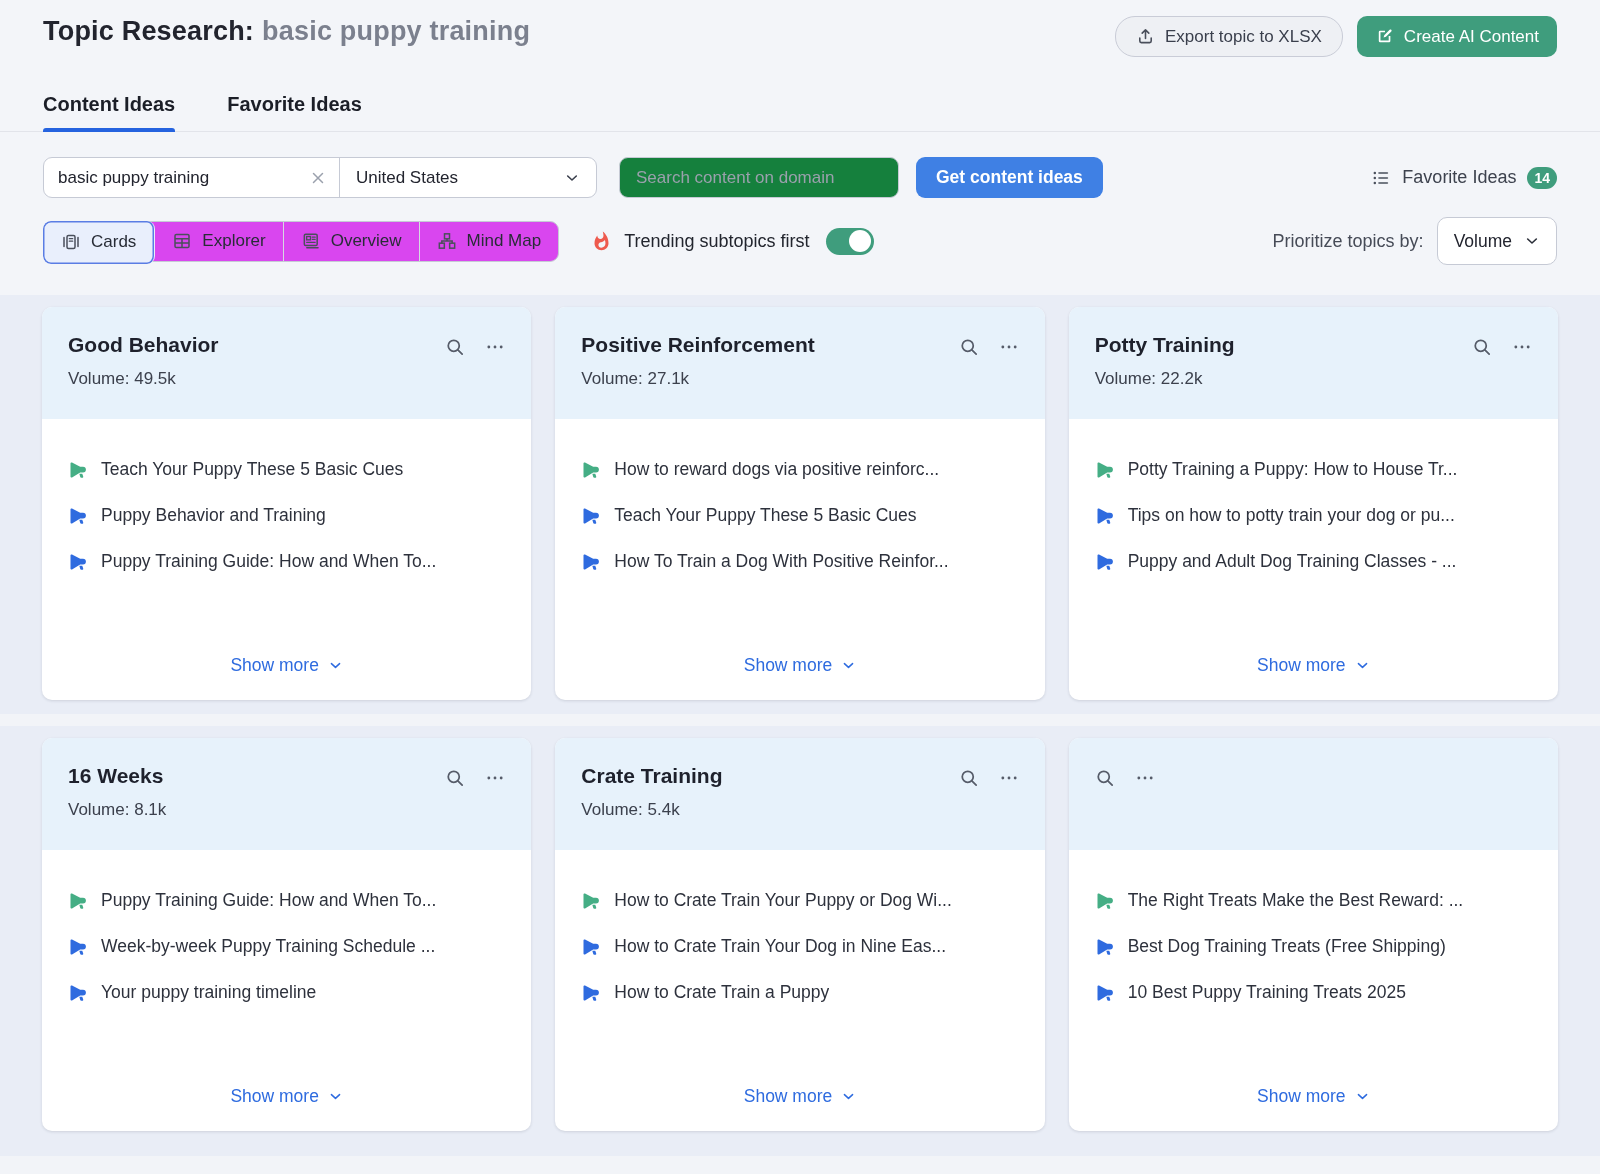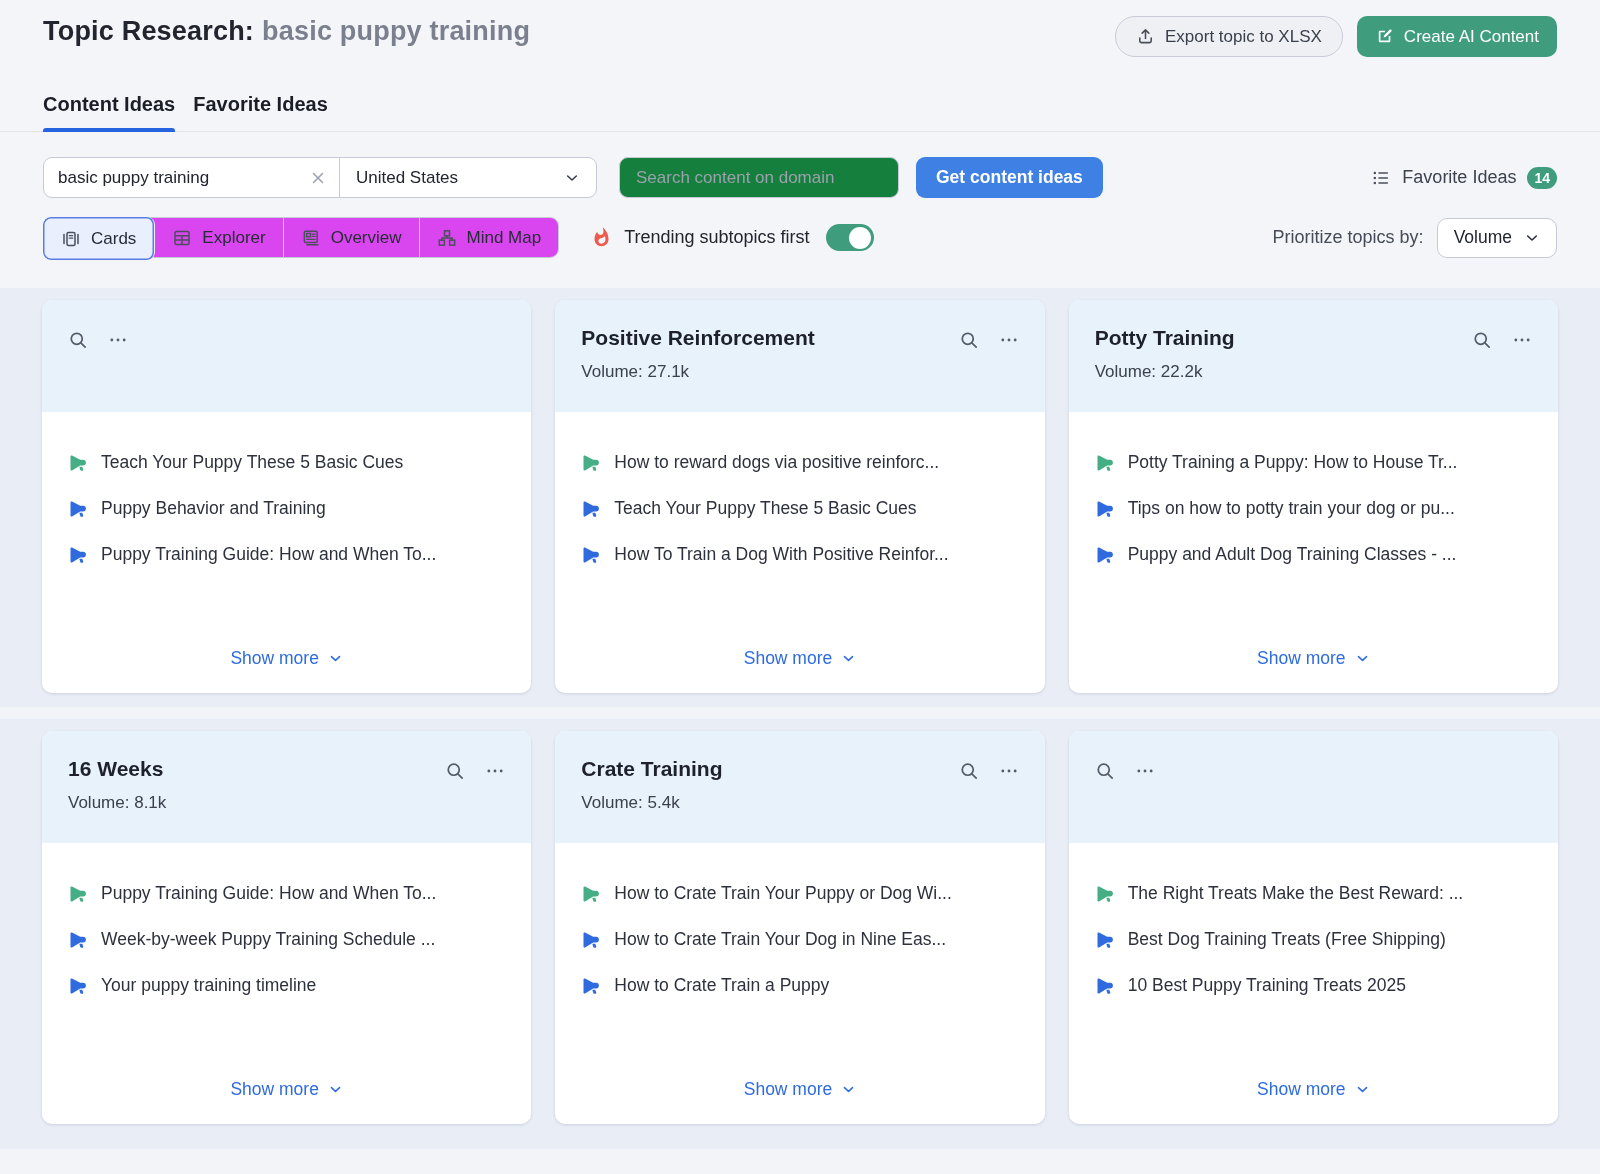--- a/index.html
+++ b/index.html
@@ -24,21 +24,21 @@
     font-size:17px; color:#3a3f4c; cursor:pointer; font-family:inherit;
   }
   .btn-export svg { width:19px; height:19px; stroke:#4a4f5b; }
   .btn-create {
     display:flex; align-items:center; gap:10px; height:41px; padding:0 18px;
     background:#3f9d7d; border:none; border-radius:10px;
     font-size:17px; color:#fff; cursor:pointer; font-family:inherit;
   }
   .btn-create svg { width:19px; height:19px; fill:#fff; }
 
-  .tabs-wrap { margin-top:36px; border-bottom:1px solid #e2e4ea; padding:0 43px; display:flex; gap:18px; }
+  .tabs-wrap { margin-top:36px; border-bottom:1px solid #e2e4ea; padding:0 43px; display:flex; gap:52px; }
   .tab { font-size:20px; font-weight:700; color:#1b1e27; padding-bottom:15px; position:relative; cursor:pointer; }
   .tab.active::after { content:""; position:absolute; left:0; right:0; bottom:-1px; height:4px; background:#2563df; border-radius:3px 3px 0 0; }
 
   
   .search-row { margin:25px 43px 0 43px; display:flex; align-items:center; }
   .kw-group { display:flex; height:41px; border:1px solid #c6cad5; border-radius:9px; background:#fff; overflow:hidden; }
   .kw-box { display:flex; align-items:center; width:296px; padding:0 12px 0 14px; border-right:1px solid #c6cad5; }
   .kw-box input { border:none; outline:none; flex:1; font-size:17px; color:#22242e; font-family:inherit; background:transparent; }
   .kw-clear { width:18px; height:18px; cursor:pointer; }
   .kw-clear svg { width:18px; height:18px; stroke:#9ba1ad; }
@@ -65,21 +65,21 @@
   .seg:last-child { border-right:none; }
   .seg svg { width:20px; height:20px; stroke:#4a4f5b; fill:none; }
   .seg.active { background:#e9effc; box-shadow:inset 0 0 0 1.5px #5a7de4; border-radius:8px; border-right-color:transparent; margin:-1px 0 -1px -1px; padding:0 18px; height:43px; }
   .trend-wrap { display:flex; align-items:center; gap:12px; margin-left:32px; }
   .trend-wrap .flame { width:21px; height:21px; fill:#ee5a4e; }
   .trend-label { font-size:18px; color:#22252e; }
   .toggle { width:48px; height:27px; border-radius:14px; background:#3f9d7d; position:relative; cursor:pointer; margin-left:4px; }
   .toggle .knob { position:absolute; top:2.5px; right:3px; width:22px; height:22px; border-radius:50%; background:#fff; }
   .prio-wrap { margin-left:auto; display:flex; align-items:center; gap:13px; }
   .prio-label { font-size:18px; color:#464b57; }
-  .prio-select { display:flex; align-items:center; gap:12px; height:40px; padding:0 16px; background:#fff; border:1px solid #c6cad5; border-radius:10px; font-size:17.5px; color:#22242e; cursor:pointer; }
+  .prio-select { display:flex; align-items:center; gap:12px; height:48px; padding:0 16px; background:#fff; border:1px solid #c6cad5; border-radius:10px; font-size:17.5px; color:#22242e; cursor:pointer; }
   .prio-select svg { width:16px; height:16px; stroke:#2a2e38; }
 
   
   .cards-section { background:#e9edf6; padding:12px 42px 14px 42px; }
   .cards-section.second { margin-top:12px; padding-bottom:25px; }
   .cards-grid { display:grid; grid-template-columns:repeat(3,1fr); gap:24px; }
   .card { background:#fff; border-radius:10px; overflow:hidden; height:393px; display:flex; flex-direction:column; box-shadow:0 1px 3px rgba(35,45,65,.14); }
   .card-head { background:#e7f2fb; padding:26px 26px 0 26px; height:112px; display:flex; justify-content:space-between; }
   .card-title { font-size:21px; font-weight:700; color:#1e212c; cursor:pointer; }
   .card-volume { margin-top:12px; font-size:17px; color:#3c414d; }
@@ -262,20 +262,24 @@
       </div>
     </div>
   </div>
 </div>
 
 <div class="cards-section">
   <div class="cards-grid">
 
     <div class="card">
       <div class="card-head">
+        <div>
+          <div class="card-title">Good Behavior</div>
+          <div class="card-volume"><span>Volume:</span> <span>49.5k</span></div>
+        </div>
         <div class="card-actions">
           <span class="icon-btn">
               <svg class="stroke">
                 <use href="#i-search"></use>
               </svg>
             </span>
           <span class="icon-btn">
               <svg class="fill">
                 <use href="#i-dots"></use>
               </svg>

